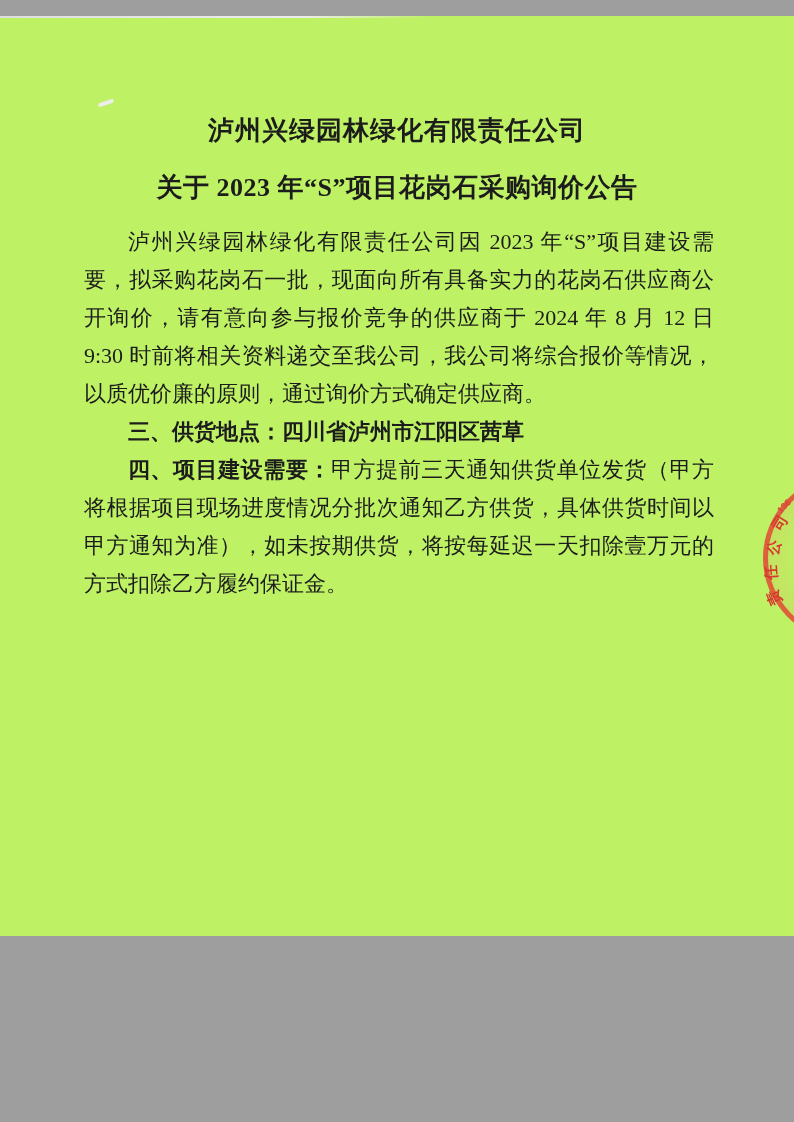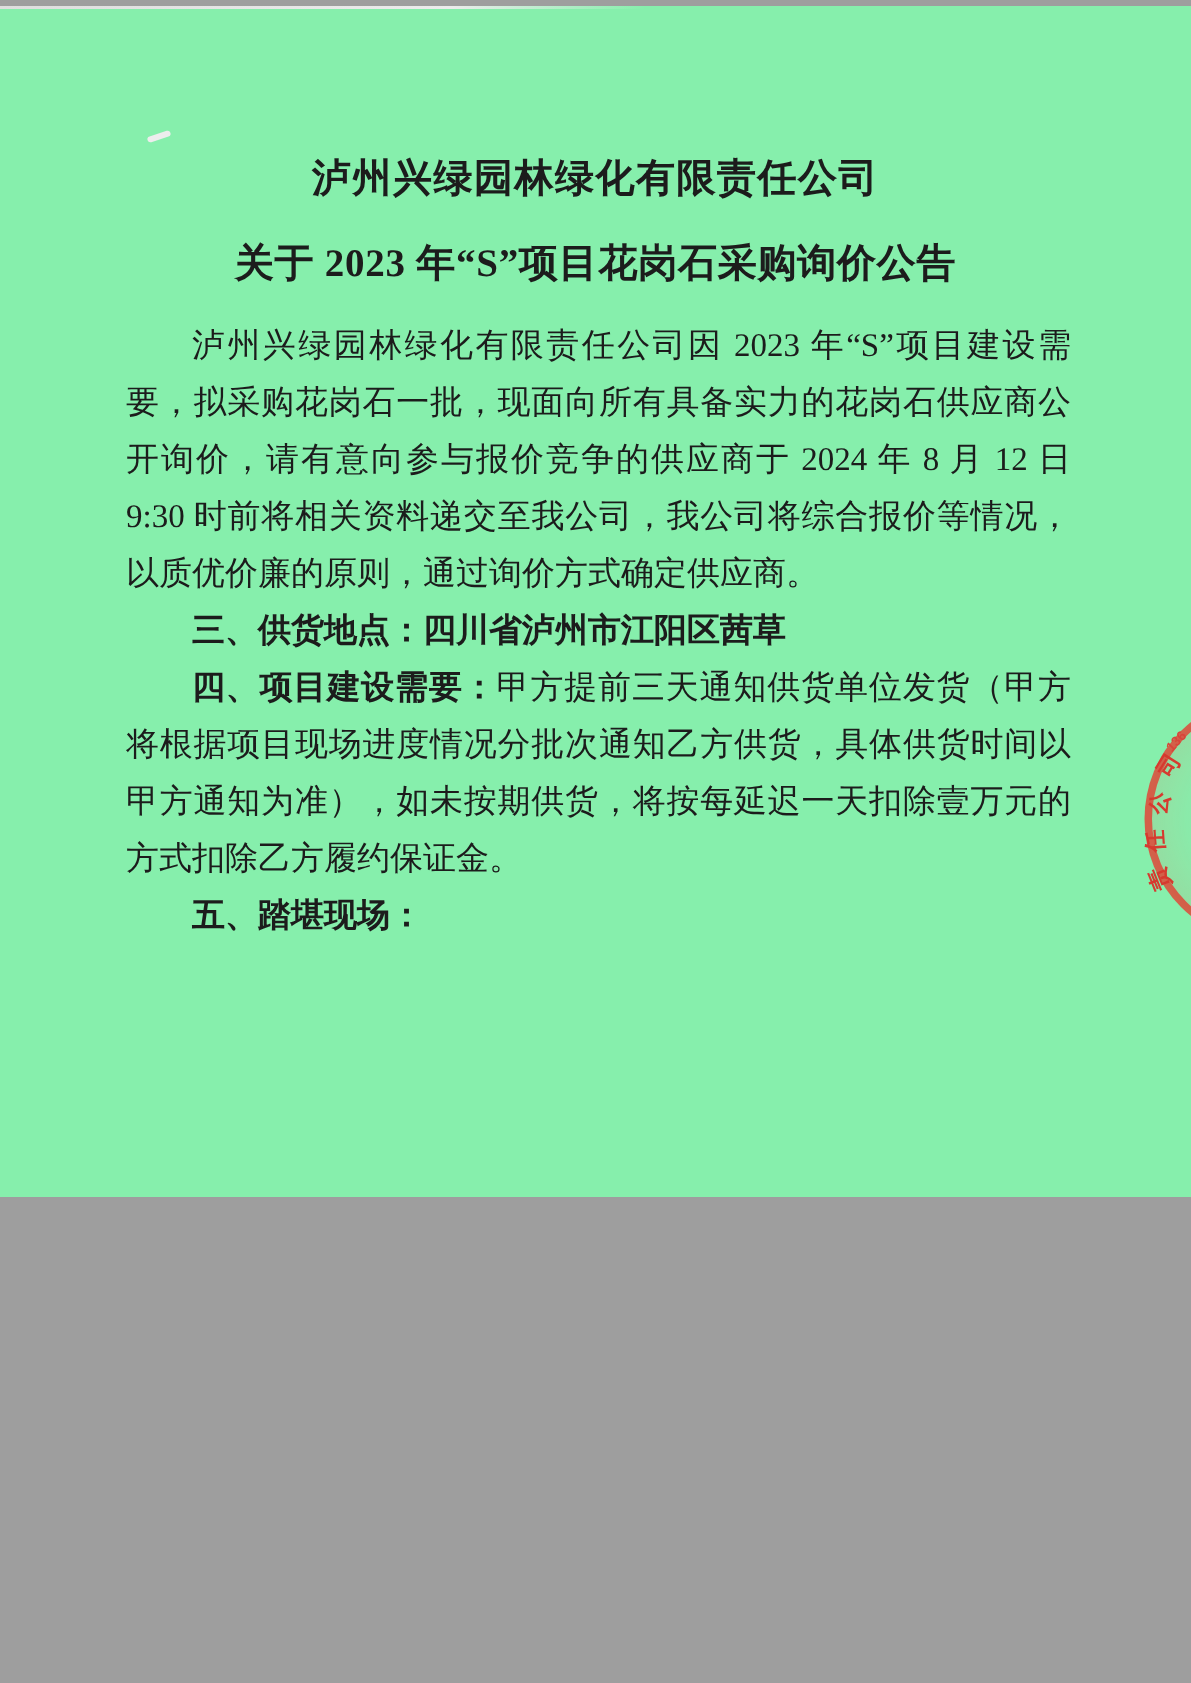--- a/index.html
+++ b/index.html
@@ -1,20 +1,20 @@
 <!DOCTYPE html>
 <html lang="zh"><head>
 <meta charset="utf-8">
 <style>
   html,body{margin:0;padding:0;background:#9e9e9e;}
   .page{
     position:relative;
-    width:794px;height:794px;
-    margin:4px auto;
-    background:#86efac;
+    width:794px;height:920px;
+    margin:16px auto;
+    background:#bef264;
     overflow:hidden;
     font-family:"Liberation Serif","DejaVu Serif",serif;
     color:#1c1c1c;
   }
   .scan-topline{
     position:absolute;left:0;top:0;width:430px;height:2px;
     background:linear-gradient(to right,#dedede,#ececec 70%,transparent);
   }
   .smudge{
     position:absolute;left:98px;top:85px;width:16px;height:4px;
@@ -72,21 +72,20 @@
   <div class="scan-topline"></div>
   <div class="smudge"></div>
 
   <h1 class="title1">泸州兴绿园林绿化有限责任公司</h1>
   <h2 class="title2">关于 2023 年“S”项目花岗石采购询价公告</h2>
 
   <div class="content">
     <p><span class="head"></span><span>泸州兴绿园林绿化有限责任公司因 2023 年“S”项目建设需要，拟采购花岗石一批，现面向所有具备实力的花岗石供应商公开询价，请有意向参与报价竞争的供应商于 2024 年 8 月 12 日 9:30 时前将相关资料递交至我公司，我公司将综合报价等情况，以质优价廉的原则，通过询价方式确定供应商。</span></p>
     <p><span class="head">三、供货地点：四川省泸州市江阳区茜草</span><span></span></p>
     <p><span class="head">四、项目建设需要：</span><span>甲方提前三天通知供货单位发货（甲方将根据项目现场进度情况分批次通知乙方供货，具体供货时间以甲方通知为准），如未按期供货，将按每延迟一天扣除壹万元的方式扣除乙方履约保证金。</span></p>
-    <p><span class="head">五、踏堪现场：</span><span></span></p>
   </div>
 
   <div class="footer">第 1 页 共 7 页</div>
 
   <div>
     <div class="stamp-ring"></div>
     <span class="sealdigits rd">136</span>
     <span class="sealchar r1">司</span>
     <span class="sealchar r2">公</span>
     <span class="sealchar r3">任</span>

